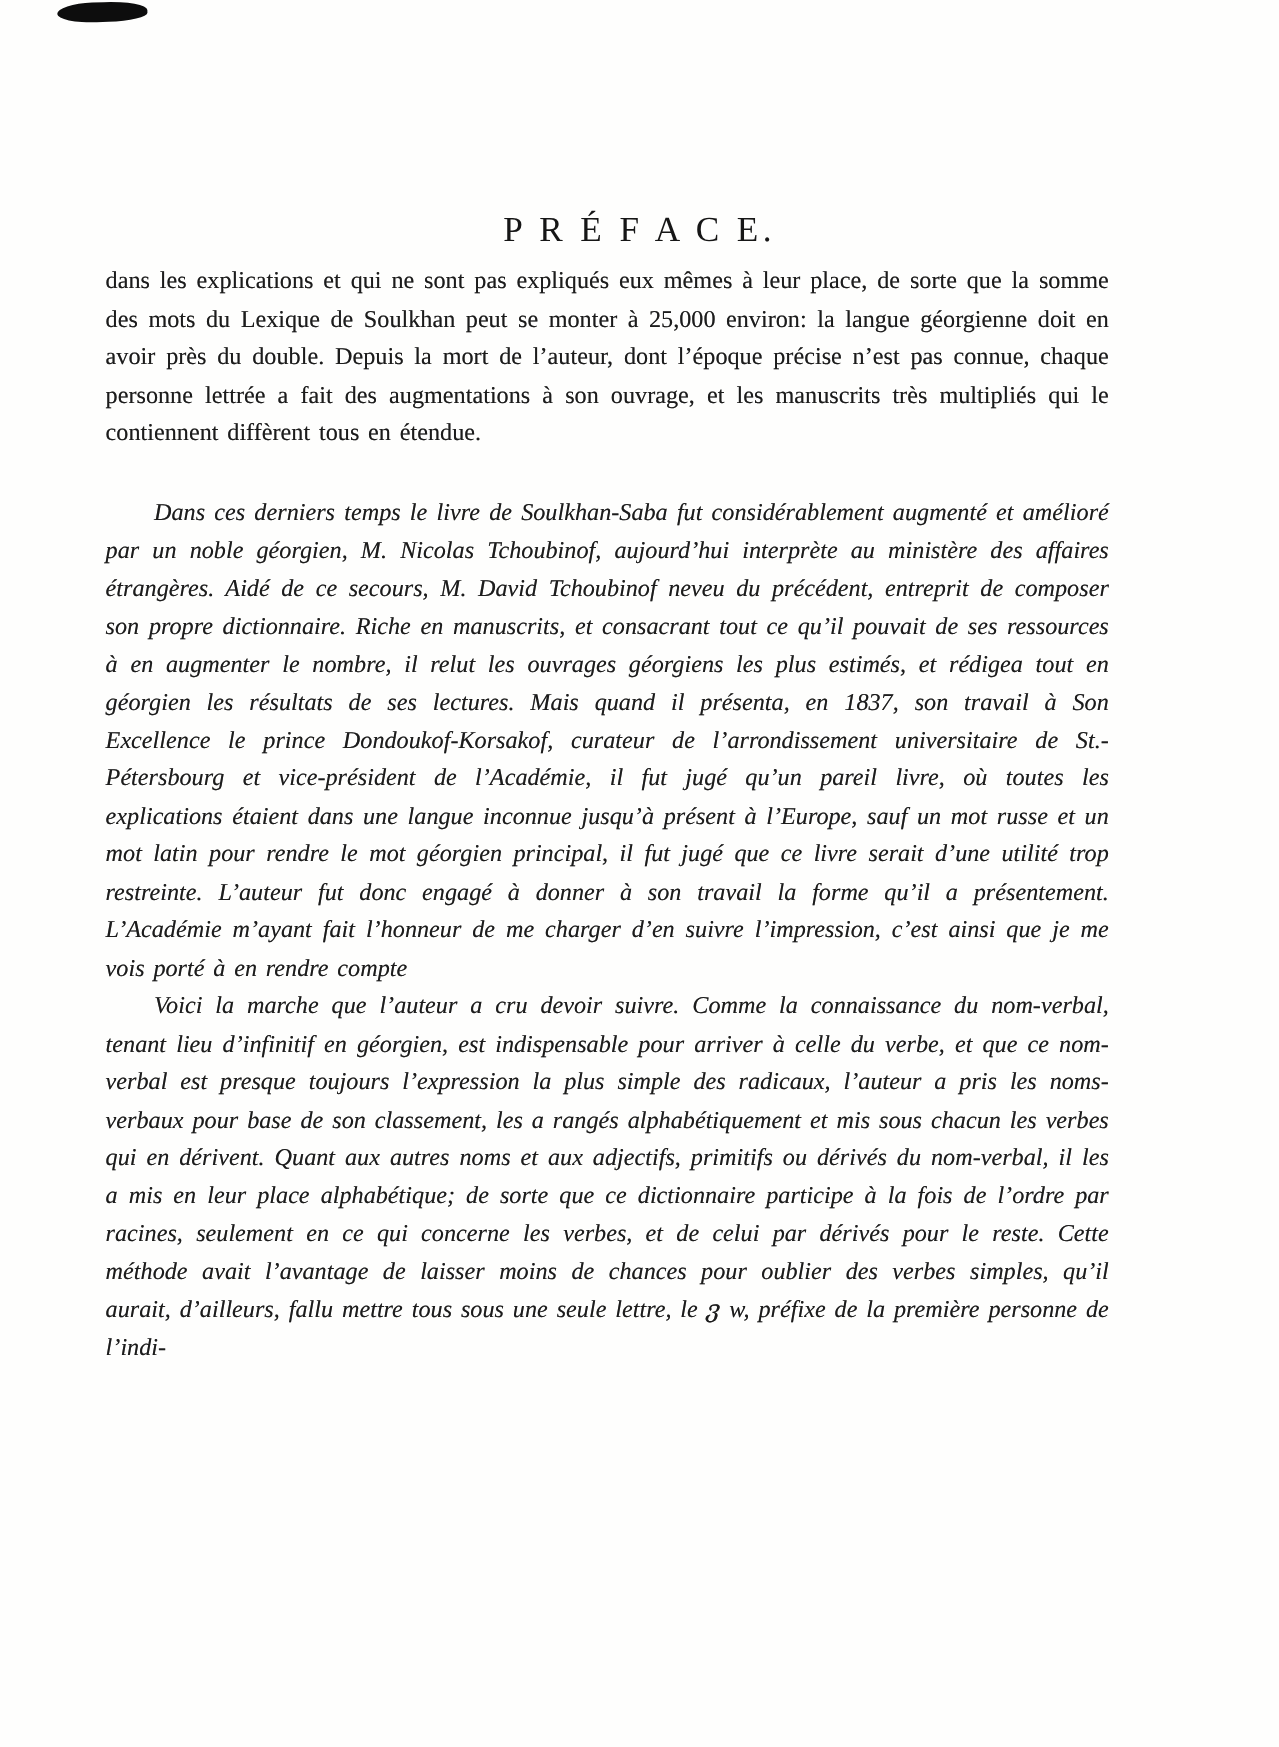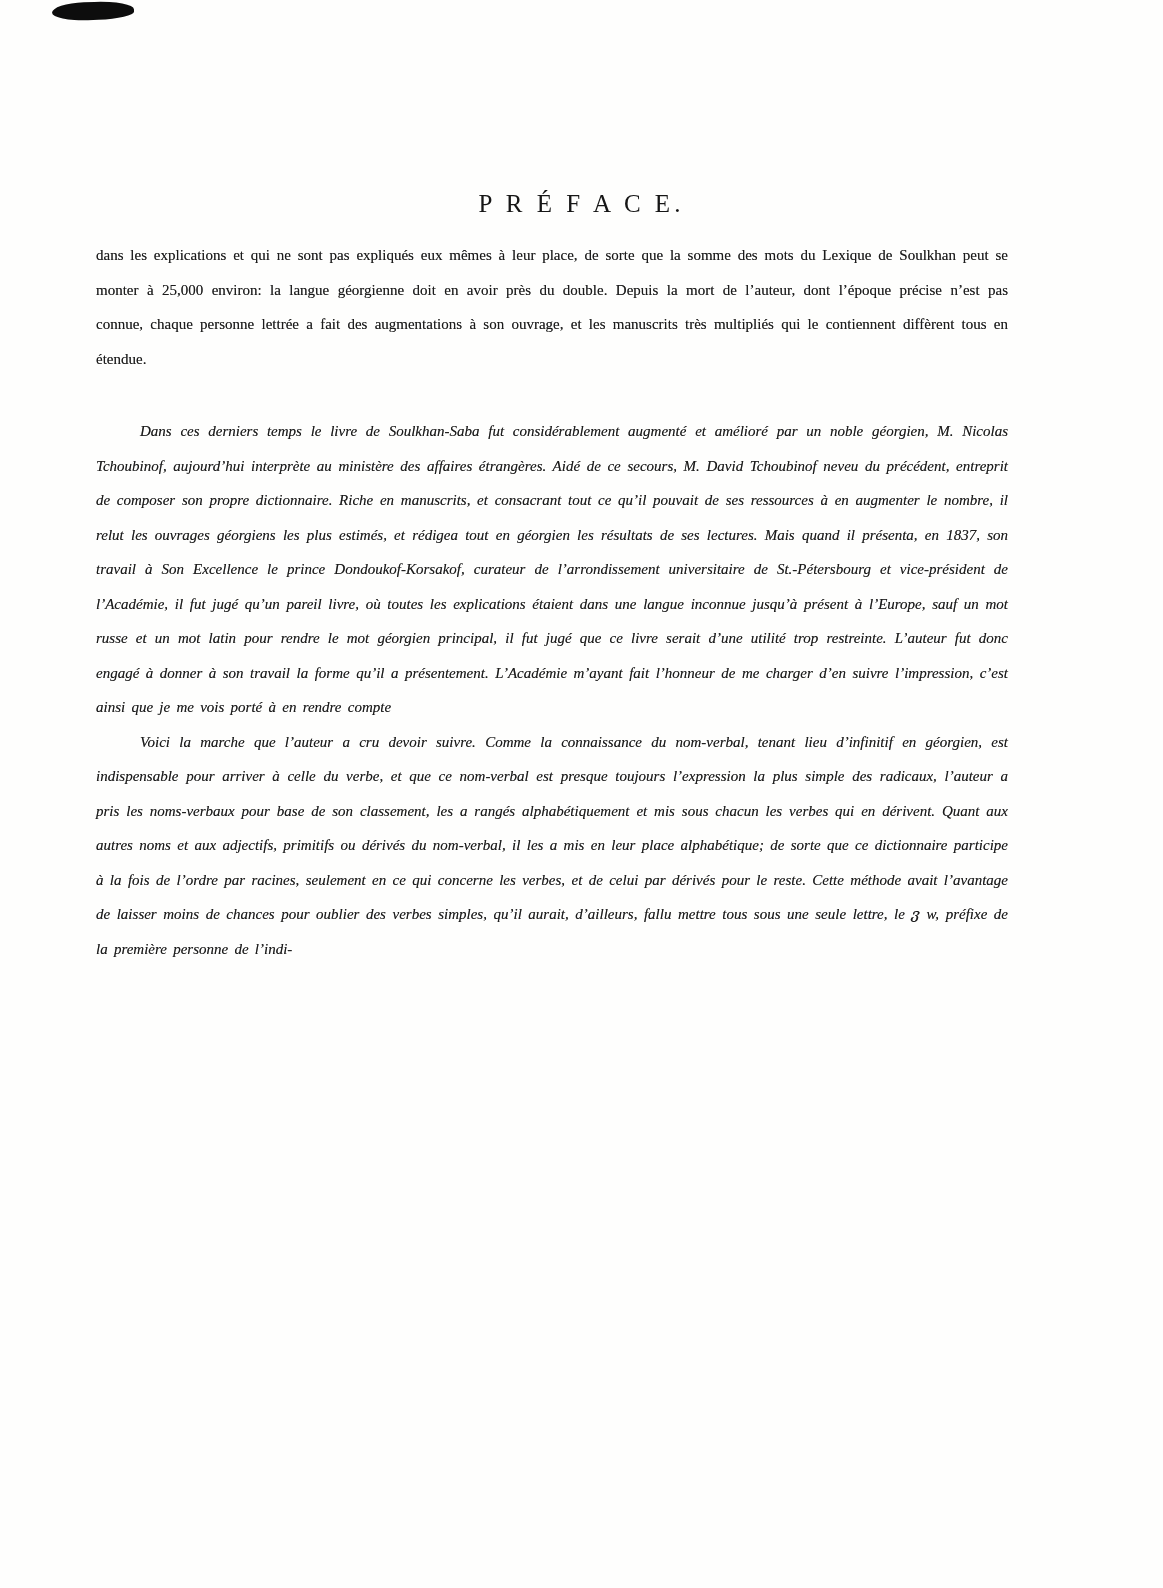--- a/index.html
+++ b/index.html
@@ -26,31 +26,31 @@
     border-radius: 45% 55% 50% 50% / 60% 55% 45% 55%;
     transform: rotate(-2deg);
   }
   .title {
     position: absolute;
     top: 190px;
     left: 0;
     width: 100%;
     margin: 0;
     text-align: center;
-    font-size: 25px;
+    font-size: 32px;
     font-weight: normal;
     letter-spacing: 4px;
     color: #161616;
   }
   .text-block {
     position: absolute;
     left: 96px;
     top: 238px;
     width: 912px;
-    font-size: 15px;
+    font-size: 22px;
     line-height: 34.5px;
     text-align: justify;
     word-spacing: 2.5px;
     color: #1c1c1c;
     text-shadow: 0 0 0.4px rgba(20,20,20,0.55);
   }
   .para {
     margin: 0;
   }
   .para.indent {

